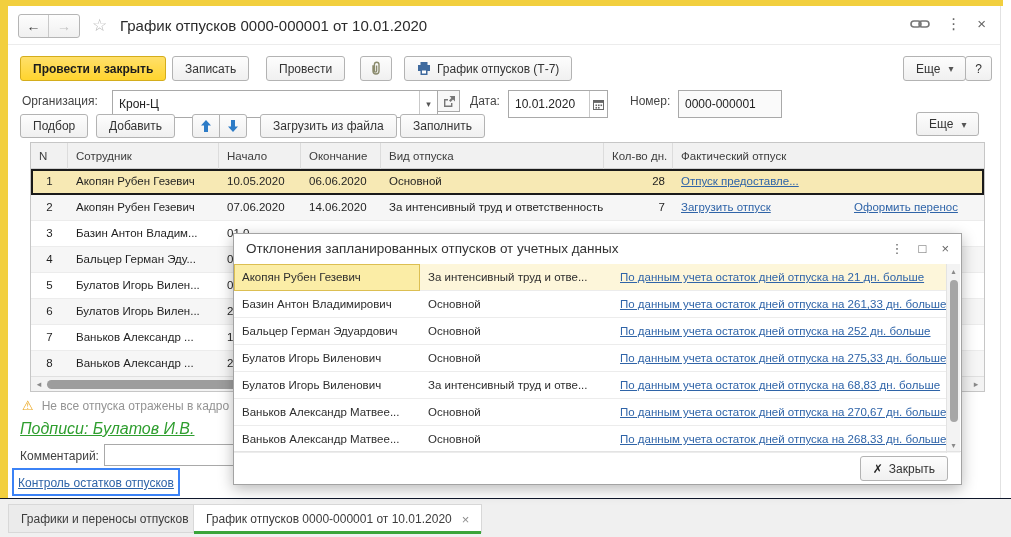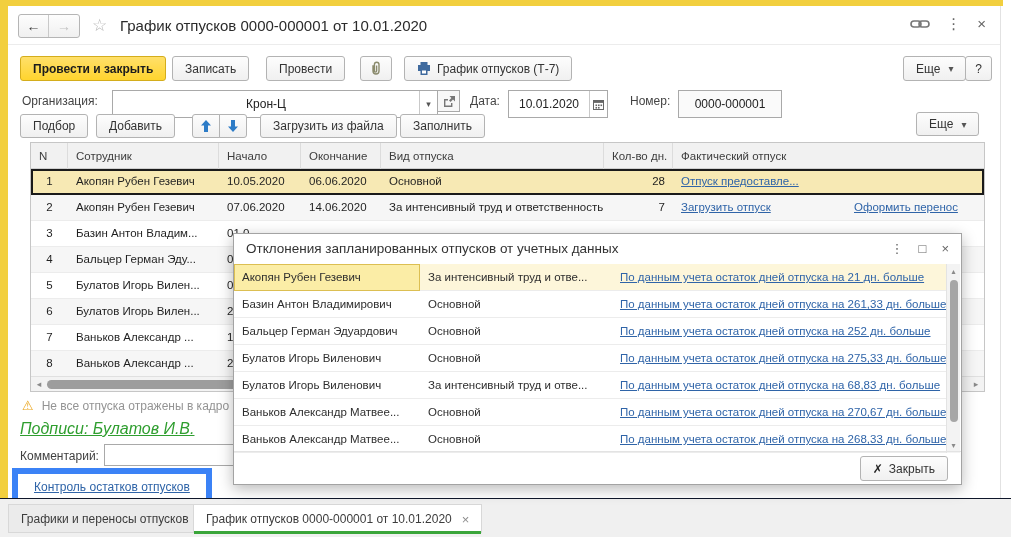--- a/index.html
+++ b/index.html
@@ -25,21 +25,21 @@
 
   
   .btn { position:absolute; height:25px; display:inline-flex; align-items:center; justify-content:center; gap:6px;
          border:1px solid #b3b3b3; border-radius:3px; background:linear-gradient(#fdfdfd,#f0f0f0);
          font-size:12px; color:#333; padding:0 12px; white-space:nowrap; }
   .btn.primary { background:linear-gradient(#ffe06a,#ffd42e); border-color:#d4ad1c; font-weight:bold; color:#1c1c1c; }
   .btn .dd { font-size:10px; color:#555; margin-left:2px; }
 
   
   .lbl { position:absolute; font-size:12px; color:#444; white-space:nowrap; }
-  .field { position:absolute; height:28px; border:1px solid #a9a9a9; background:#fff; display:flex; align-items:center; font-size:12px; color:#222;text-align:center; }
+  .field { position:absolute; height:28px; border:1px solid #a9a9a9; background:#fff; display:flex; align-items:center; font-size:12px; color:#222; }
   .field .val { padding:0 6px; flex:1; white-space:nowrap; overflow:hidden; }
   .field .combo { width:18px; height:100%; border-left:1px solid #c9c9c9; display:flex; align-items:center; justify-content:center; font-size:9px; color:#555; }
   .sq-btn { position:absolute; height:22px; width:22px; border:1px solid #a9a9a9; border-left:none; background:#f7f7f7; display:flex; align-items:center; justify-content:center; }
 
   
   .tbl { position:absolute; left:22px; top:136px; width:955px; height:250px; border:1px solid #c6c6c6; background:#fff; }
   .grid8 { display:grid; grid-template-columns:37px 151px 82px 80px 223px 69px 173px 139px; align-items:center; }
   .thead { height:26px; background:#f1f1f1; border-bottom:1px solid #cfcfcf; font-size:11.5px; color:#3d3d3d; }
   .thead > div { padding:0 8px; border-right:1px solid #dcdcdc; height:26px; line-height:26px; white-space:nowrap; overflow:hidden; }
   .thead > div:last-child { border-right:none; grid-column:span 2; }
@@ -55,21 +55,21 @@
   .hscroll { position:absolute; left:0; bottom:0; width:100%; height:15px; background:#f3f3f3; border-top:1px solid #e0e0e0; }
   .hscroll .arr { position:absolute; top:0; width:14px; height:14px; font-size:9px; color:#8a8a8a; text-align:center; line-height:14px; }
   .hscroll .thumb { position:absolute; left:16px; top:3px; width:648px; height:9px; border-radius:5px; background:#9d9d9d; }
 
   
   .warnrow { position:absolute; left:14px; top:392px; font-size:12px; color:#949494; display:flex; align-items:center; gap:8px; white-space:nowrap; }
   .warnrow .wicon { color:#eaa51d; font-size:13px; }
   .signs { position:absolute; left:12px; top:414px; font-size:16px;font-style:italic; }
   .commentlbl { position:absolute; left:12px; top:443px; font-size:12px; color:#404040; }
   .commentinput { position:absolute; left:96px; top:438px; width:368px; height:22px; border:1px solid #a9a9a9; background:#fff; font-size:12px; padding:0 6px; font-family:inherit; }
-  .controlbox { position:absolute; left:4px; top:462px; border:6px solid #3b82f6; padding:3px 16px; background:#fff;text-align:center; }
+  .controlbox { position:absolute; left:4px; top:462px; border:2px solid #3b82f6; padding:3px 4px; background:#fff;text-align:center; }
   .controlbox a { font-size:12px; }
 
   
   .tabbar { position:absolute; left:0; top:498px; width:1011px; height:39px; background:#f0f0f0; border-top:1px solid #0f172a; }
   .tab { position:absolute; top:5px; height:29px; display:flex; align-items:center; gap:10px; padding:0 12px; font-size:12px; color:#3c3c3c; white-space:nowrap; }
   .tab .x { color:#8d8d8d; font-size:13px; }
   .tab.inactive { left:8px; background:#ebebeb; border:1px solid #d8d8d8; }
   .tab.active { left:193px; background:#fff; border:1px solid #d8d8d8; border-bottom:none; }
   .tab.active .green { position:absolute; left:0; bottom:-1px; width:100%; height:3px; background:#3aa53a; }
 

